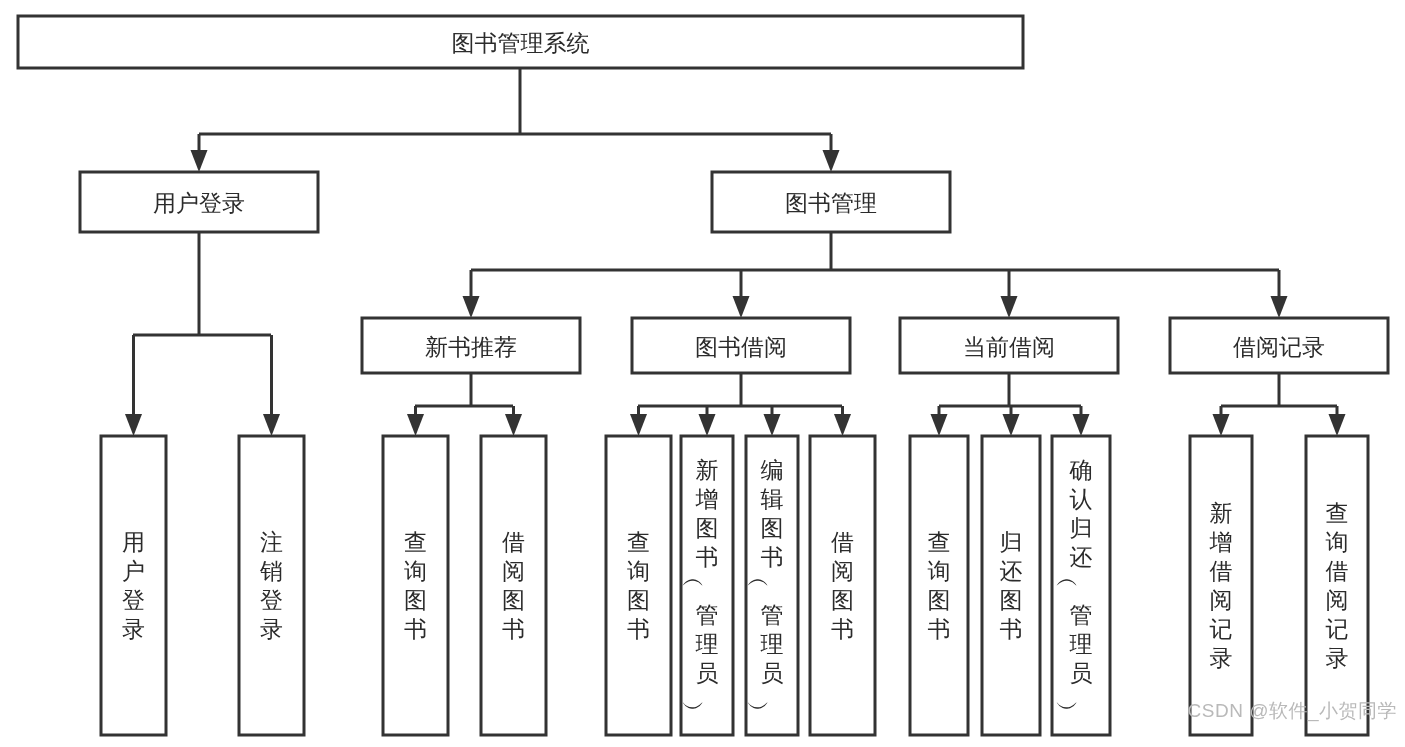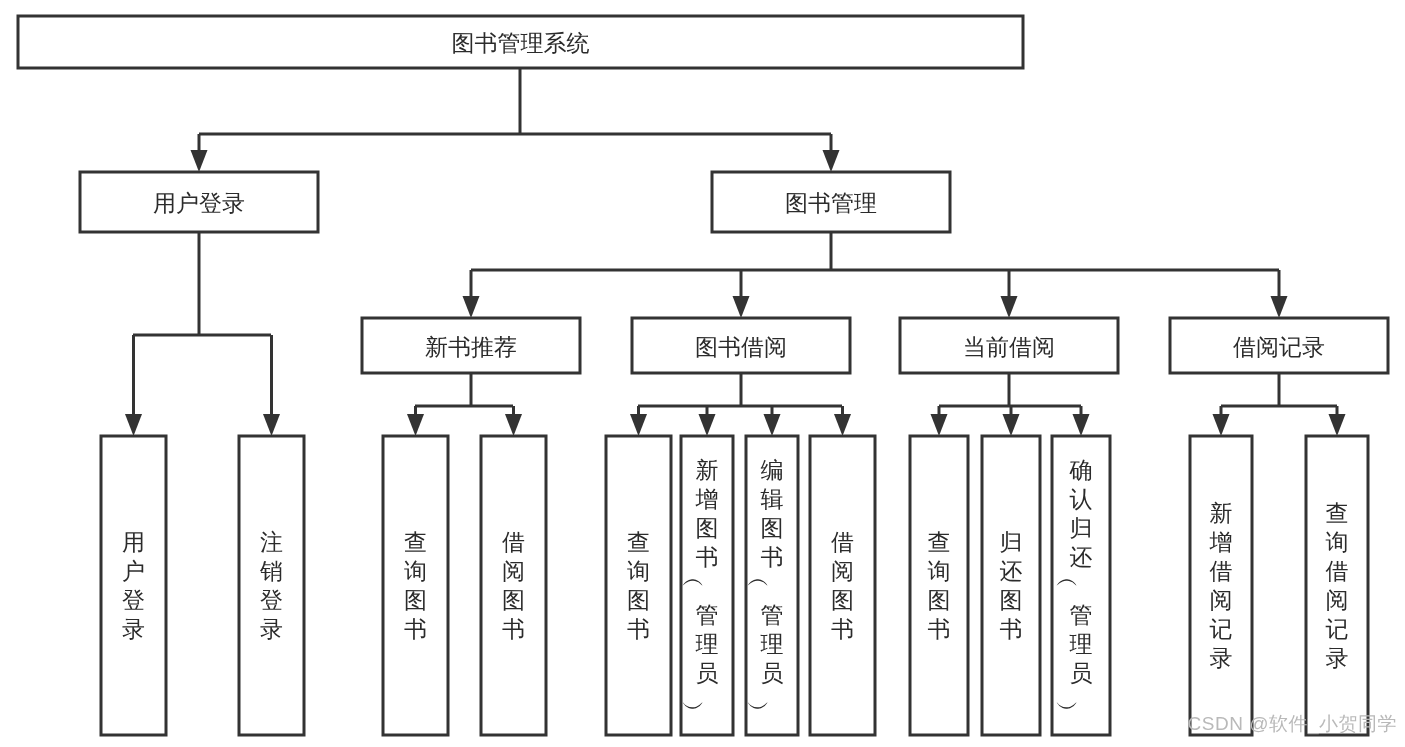--- a/index.html
+++ b/index.html
@@ -47,21 +47,21 @@
   }
   .node-label-v {
     fill: #2b2b2b;
     font-family: "Liberation Sans", "DejaVu Sans", sans-serif;
     font-size: 23px;
     text-anchor: middle;
   }
   .watermark {
     position: absolute;
     right: 8px;
-    bottom: 10px;
+    bottom: 23px;
     font-family: "Liberation Sans", "DejaVu Sans", sans-serif;
     font-size: 19px;
     color: #b9b9b9;
     letter-spacing: 0.5px;
     white-space: nowrap;
     pointer-events: none;
   }
 </style>
 </head>
 <body>

